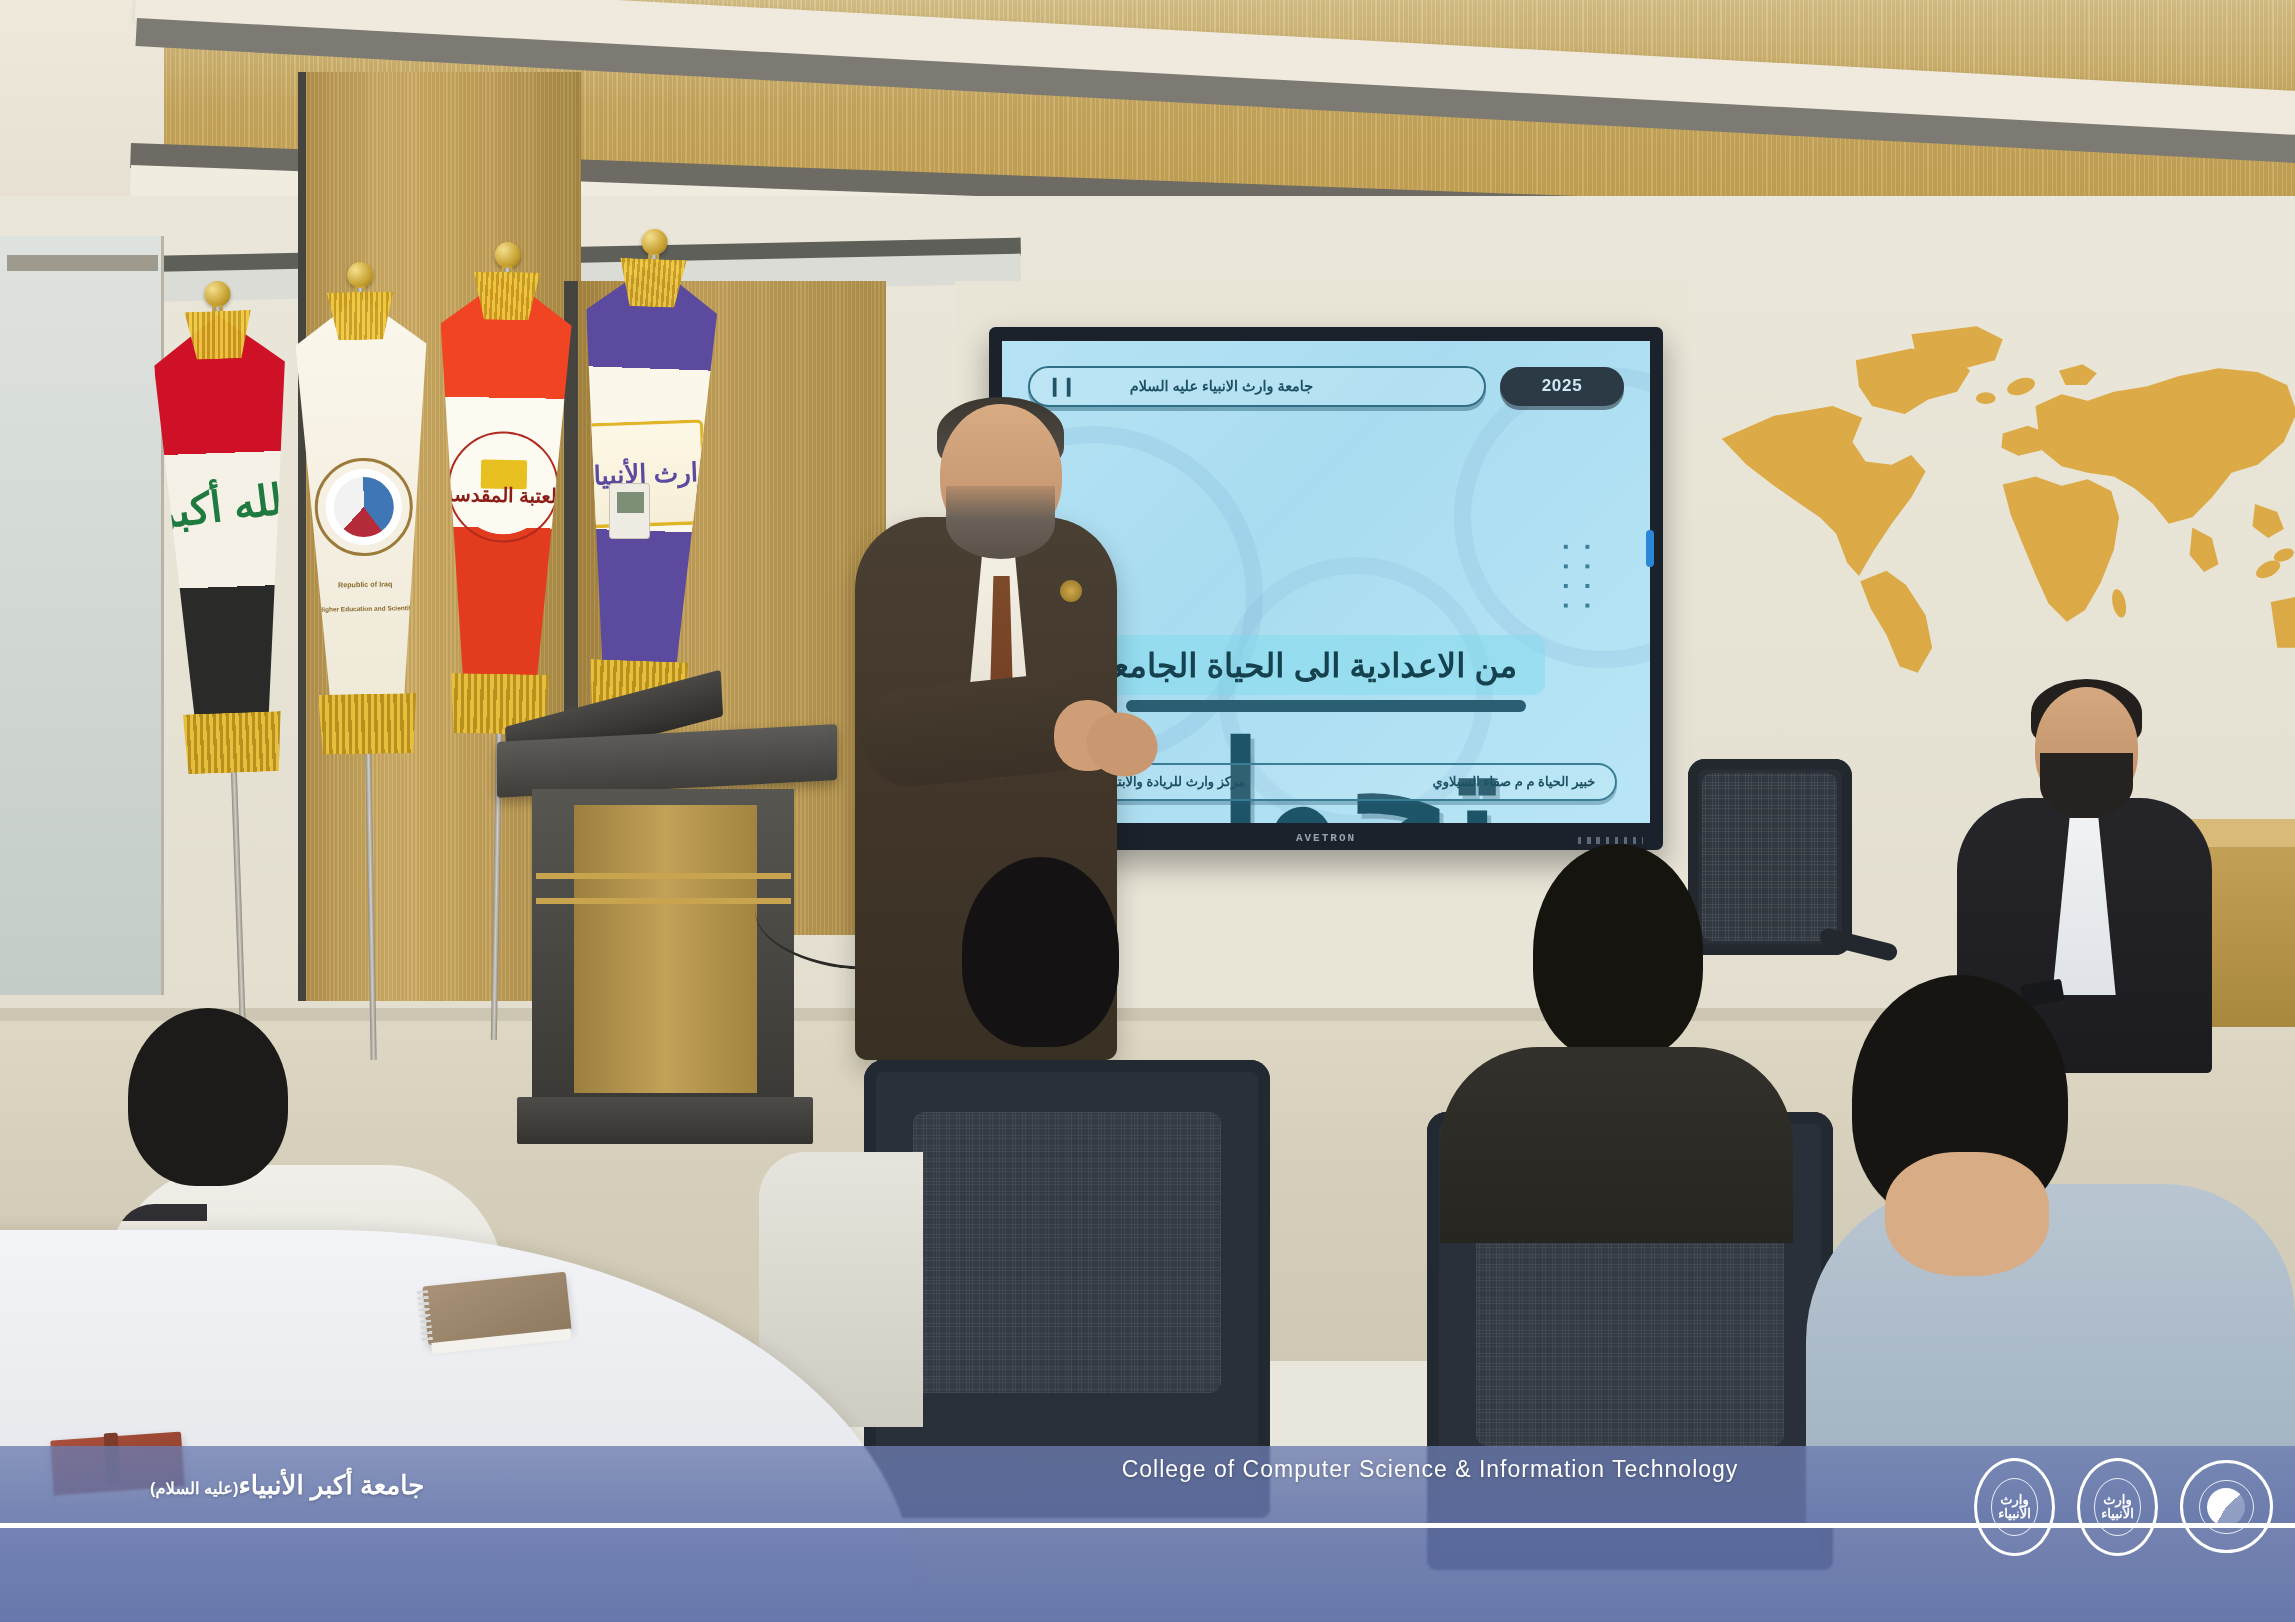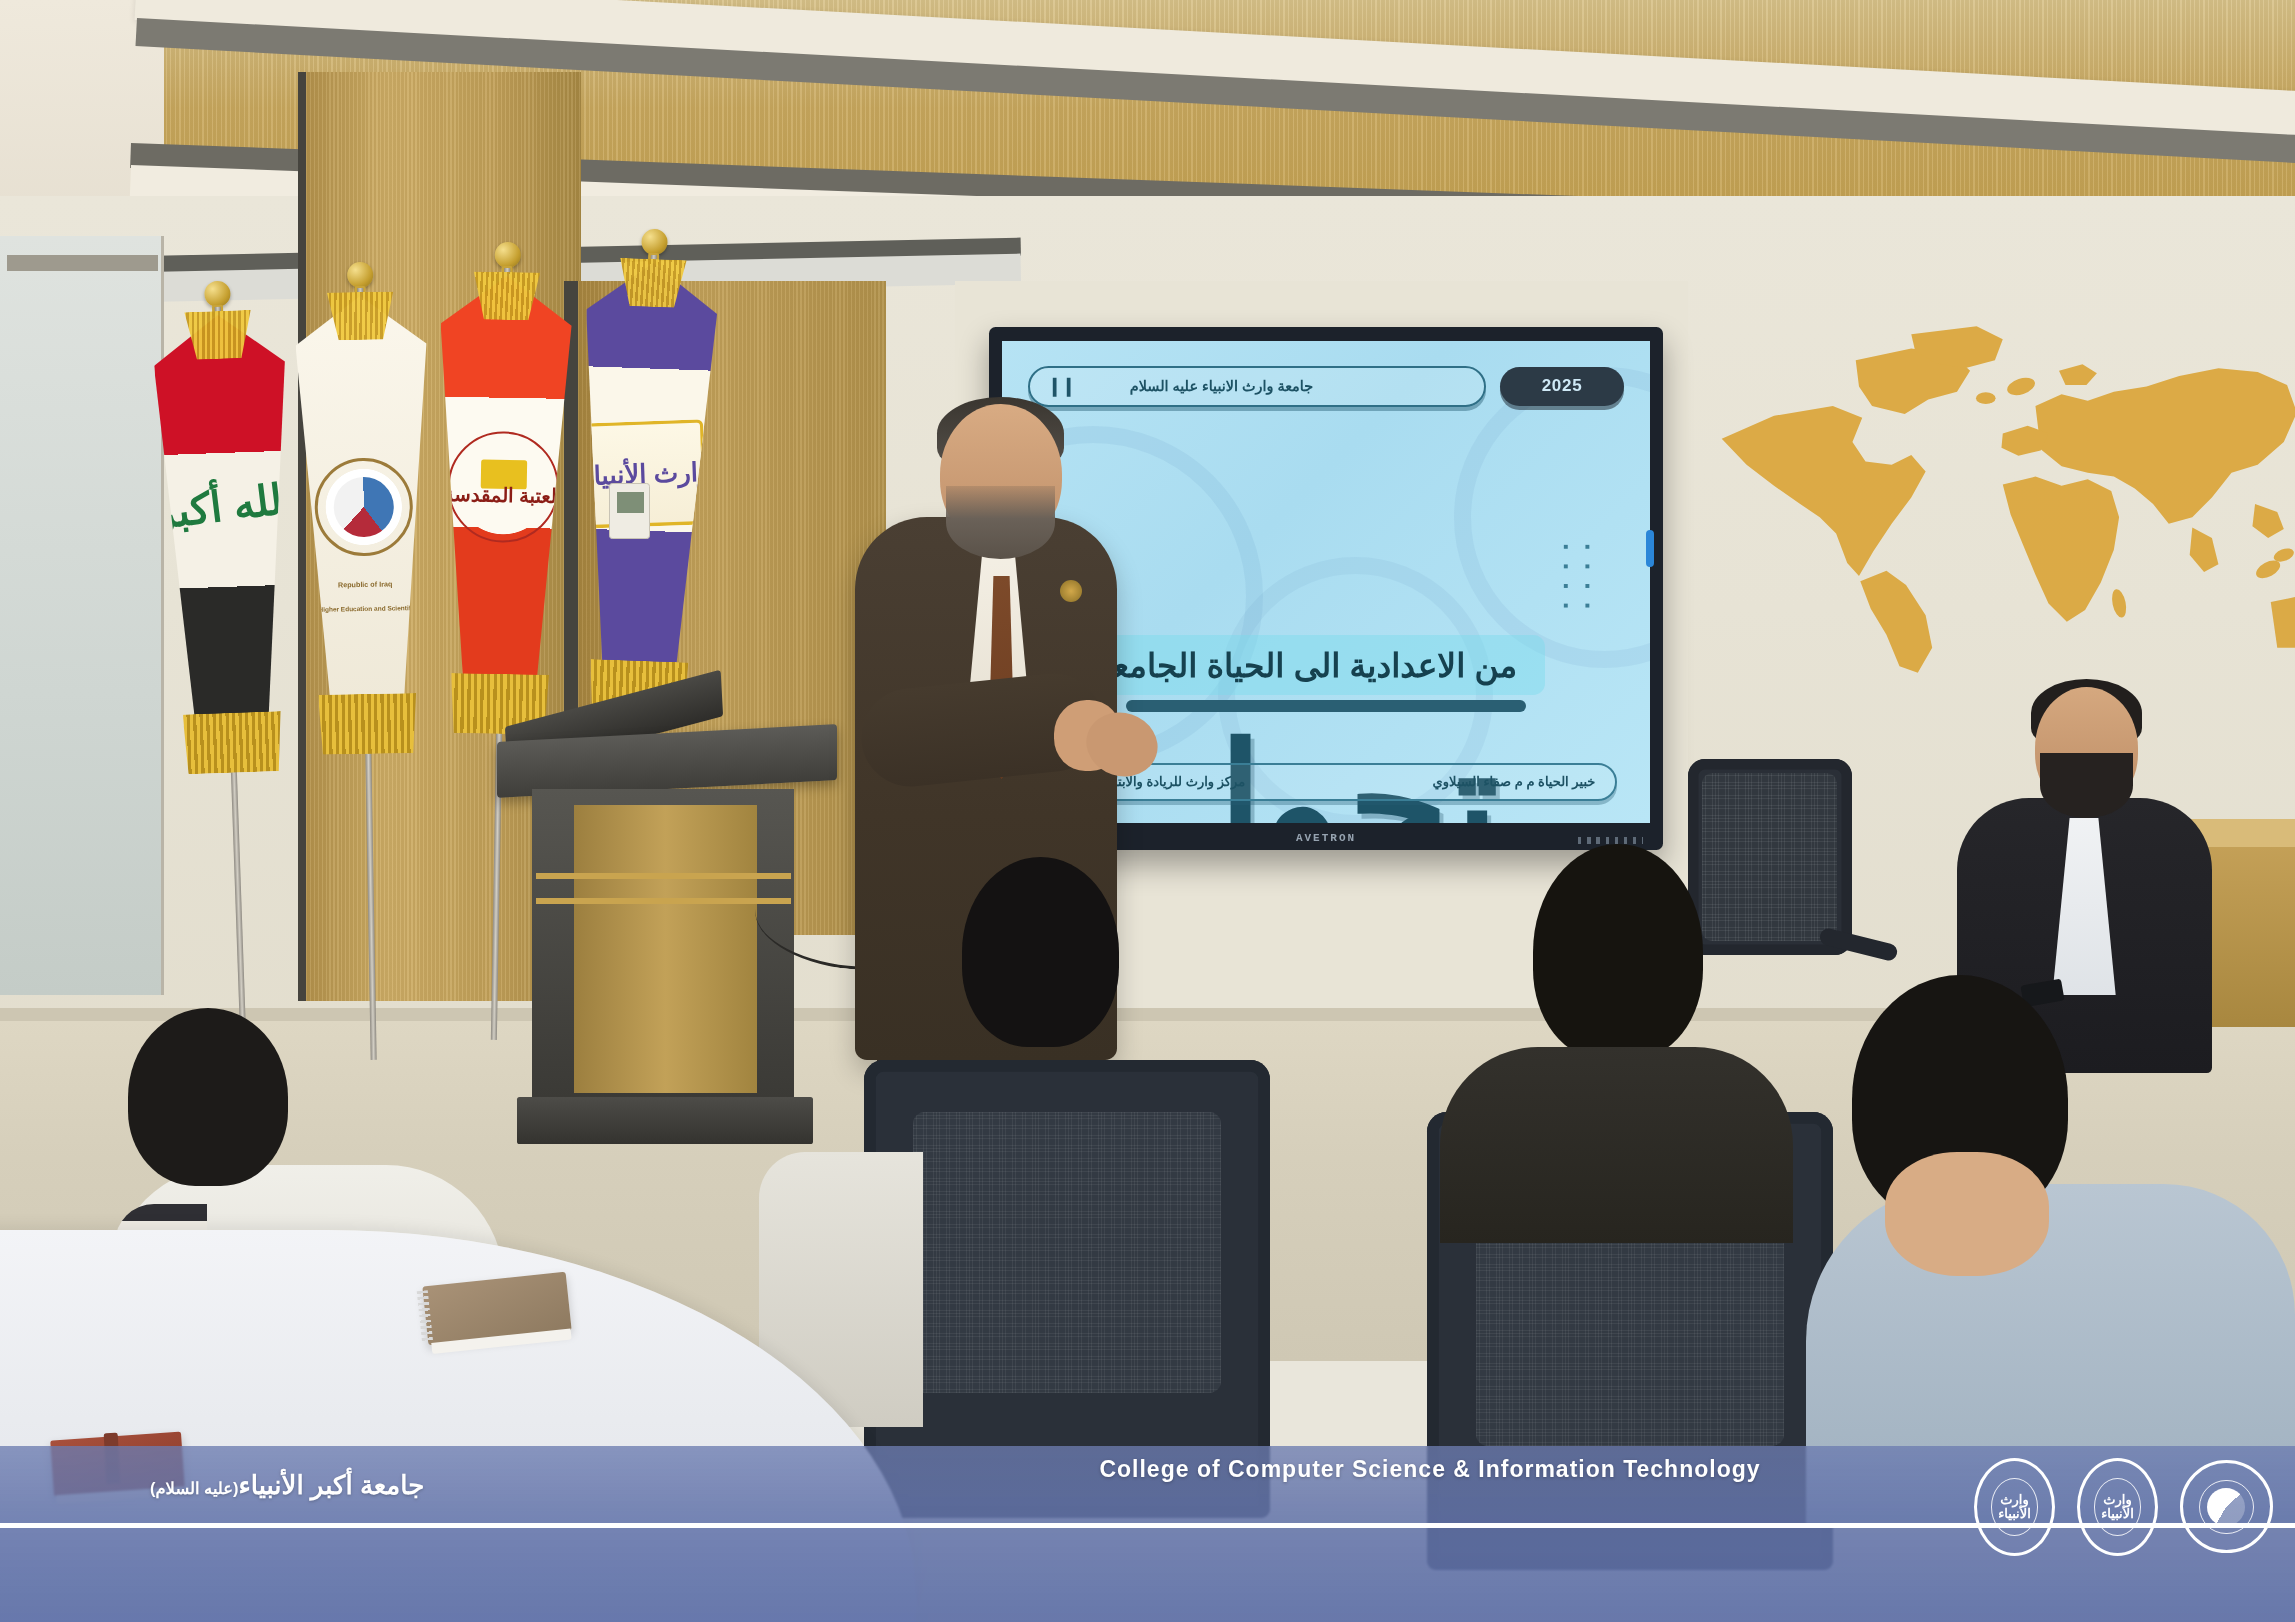--- a/index.html
+++ b/index.html
@@ -539,21 +539,21 @@
   }
   .banner-left small{ font-size:16.4px; }
   .banner-center{
     position:absolute; left:1021px; top:6.5px; width:818px; text-align:center;
   }
   .bc-ar{
     color:#fff; font-size:41px; font-weight:bold; direction:rtl; line-height:1.15;
     text-shadow:0 1.3px 3.9px rgba(0,0,0,.28);
   }
   .bc-en{
-    color:#fff; font-size:23px; font-weight:bold; letter-spacing:1px;
+    color:#fff; font-size:23px; font-weight:normal; letter-spacing:1px;
     margin-top:3.9px; text-shadow:0 1.3px 3.3px rgba(0,0,0,.28);text-align:center;
   }
   .logos{
     position:absolute; right:22px; top:11.8px; display:flex; gap:22px; align-items:center;
   }
   .logo{
     width:81px; height:98px; border:3.3px solid #ffffff; border-radius:50%;
     display:flex; align-items:center; justify-content:center; position:relative;
   }
   .logo.circ{ width:93px; height:93px; }

